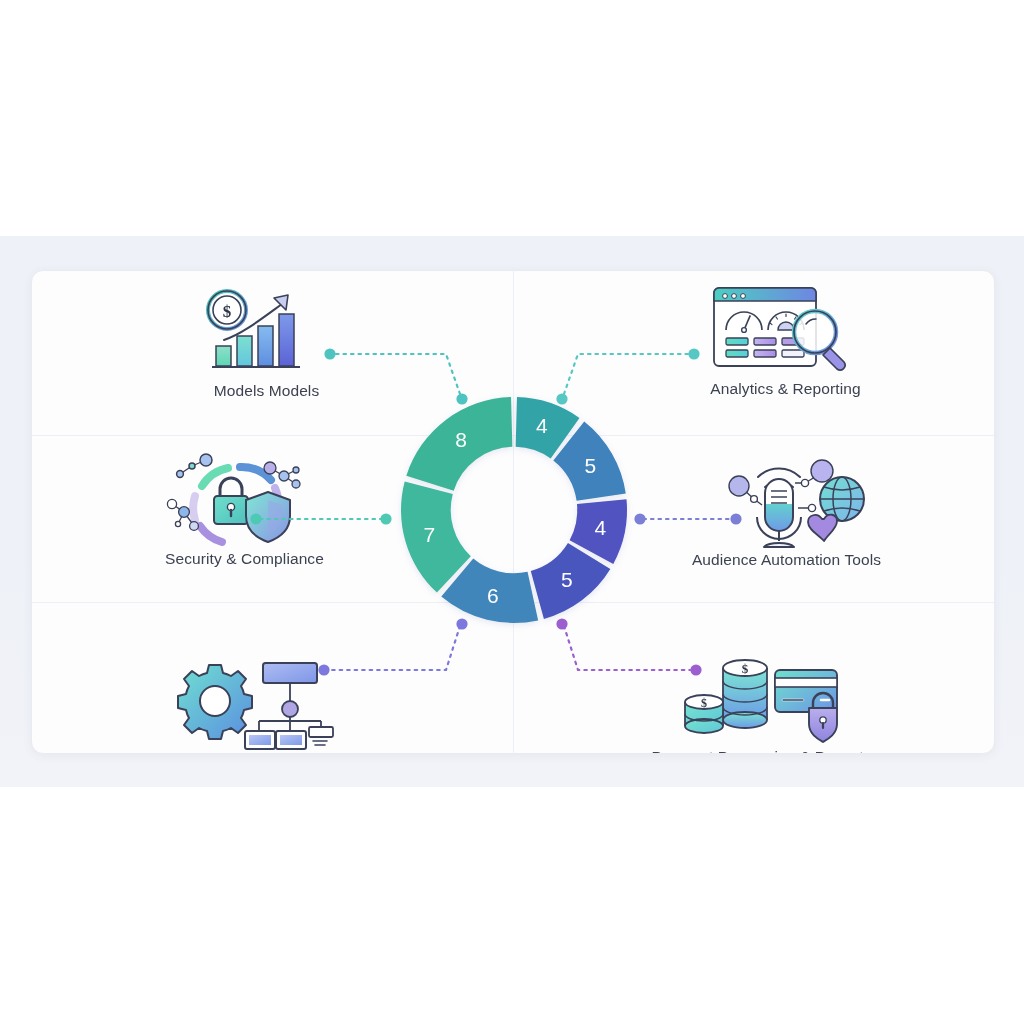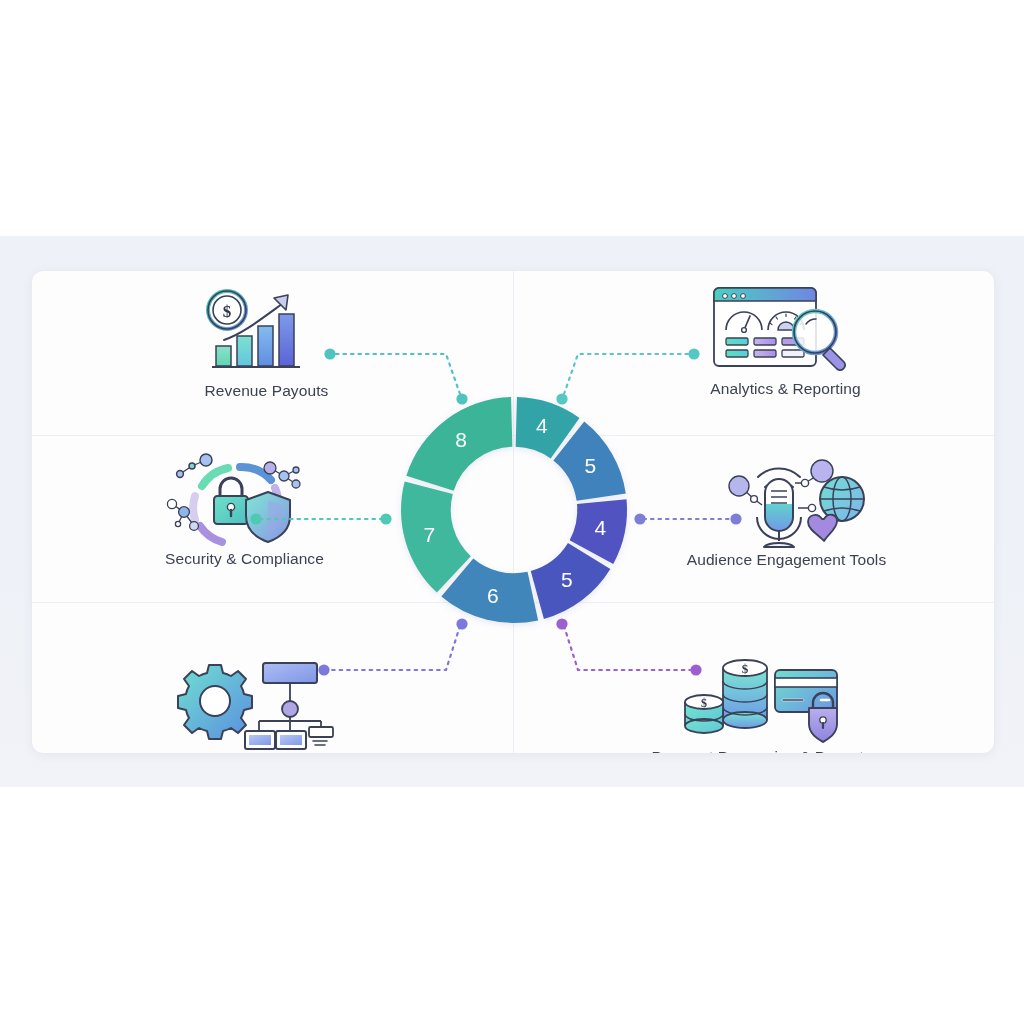--- a/index.html
+++ b/index.html
@@ -108,21 +108,21 @@
           <rect x="14" y="64" width="15" height="20" fill="url(#gB1)" stroke="#3a4158" stroke-width="1.5"></rect>
           <rect x="35" y="54" width="15" height="30" fill="url(#gB2)" stroke="#3a4158" stroke-width="1.5"></rect>
           <rect x="56" y="44" width="15" height="40" fill="url(#gB3)" stroke="#3a4158" stroke-width="1.5"></rect>
           <rect x="77" y="32" width="15" height="52" fill="url(#gB4)" stroke="#3a4158" stroke-width="1.5"></rect>
           <line x1="10" y1="85" x2="98" y2="85" stroke="#3a4158" stroke-width="1.8"></line>
 
           <path d="M22,58 C40,52 58,38 80,22" fill="none" stroke="#3a4158" stroke-width="2" stroke-linecap="round"></path>
           <path d="M72,16 L86,13 L84,28 Z" fill="#c9cdf0" stroke="#3a4158" stroke-width="1.6" stroke-linejoin="round"></path>
         </svg>
       </div>
-      <div class="cell-label">Revenue Payouts</div>
+      <div class="cell-label">Models Models</div>
     </div>
   </div>
 
   <div class="cell c1">
     <div class="cell-inner">
       <div class="icon-wrap">
         <svg width="160" height="100" viewBox="0 0 160 100">
           <defs>
             <linearGradient id="gBar" x1="0" y1="0" x2="1" y2="0">
               <stop offset="0%" stop-color="#4ccfc0"></stop>
@@ -295,21 +295,21 @@
             <path d="M122,62 q18,-6 36,0"></path>
           </g>
 
           <g stroke="#3a4158" stroke-width="1.4">
             <line x1="96" y1="59" x2="108" y2="59"></line>
             <circle cx="110" cy="59" r="3.6" fill="#ffffff"></circle>
           </g>
           <path d="M120,70 c-5,-7 -14,-4 -14,3 c0,8 11,13 16,19 c4,-7 13,-12 13,-20 c0,-7 -9,-9 -13,-2 z" fill="#a489e0" stroke="#3a4158" stroke-width="1.8" stroke-linejoin="round"></path>
         </svg>
       </div>
-      <div class="cell-label">Audience Engagement Tools</div>
+      <div class="cell-label">Audience Automation Tools</div>
     </div>
   </div>
 
   <div class="cell c4">
     <div class="cell-inner">
       <div class="icon-wrap">
         <svg width="175" height="96" viewBox="0 0 175 96">
           <defs>
             <linearGradient id="gGear" x1="0" y1="0" x2="1" y2="1">
               <stop offset="0%" stop-color="#6fe0d0"></stop>

